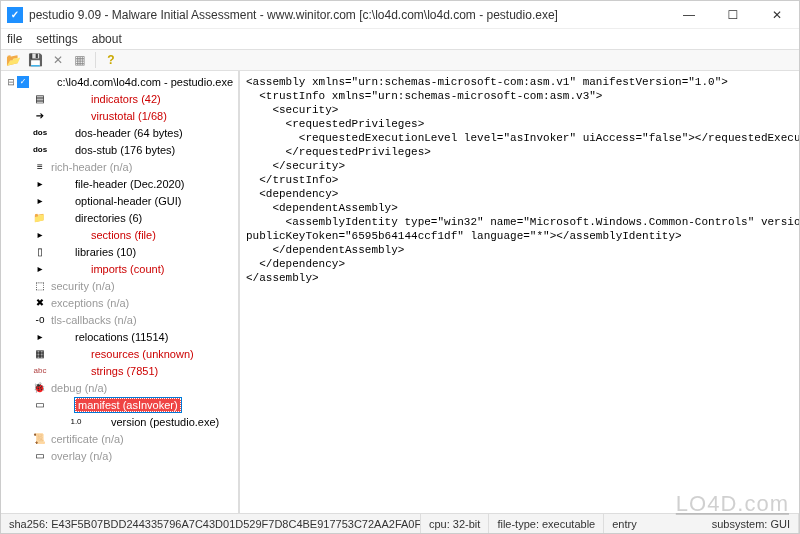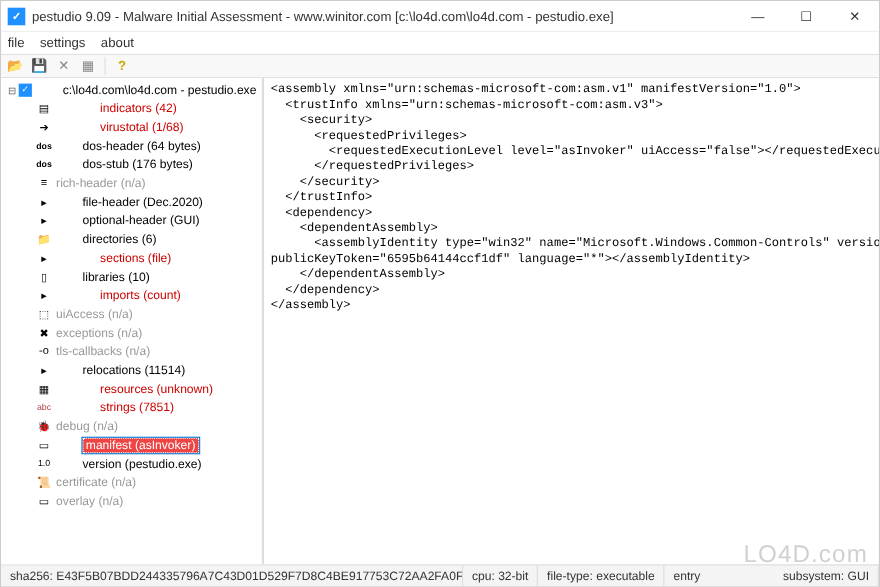--- a/index.html
+++ b/index.html
@@ -147,20 +147,21 @@
 
     .watermark {
       position: absolute;
       bottom: 16px; right: 10px;
       font-size: 22px;
       color: rgba(120,120,120,0.35);
       font-weight: 500;
       letter-spacing: 1px;
       pointer-events: none;
       font-family: Arial, sans-serif;
+      text-decoration: underline;
     }
   </style>
 </head>
 <body>
 
 <div class="titlebar">
   <div class="app-icon">✓</div>
   <div class="title">pestudio 9.09 - Malware Initial Assessment - www.winitor.com [c:\lo4d.com\lo4d.com - pestudio.exe]</div>
   <div class="win-btns">
     <div class="win-btn">—</div>
@@ -231,21 +232,21 @@
         <div class="tree-item l1">
           <span class="ticon">▯</span>
           <span class="tlabel c-black">libraries (10)</span>
         </div>
         <div class="tree-item l1">
           <span class="ticon">▸</span>
           <span class="tlabel c-red">imports (count)</span>
         </div>
         <div class="tree-item l1">
           <span class="ticon">⬚</span>
-          <span class="tlabel c-gray">uiAccess (n/a)</span>
+          <span class="tlabel c-gray">security (n/a)</span>
         </div>
         <div class="tree-item l1">
           <span class="ticon">✖</span>
           <span class="tlabel c-gray">exceptions (n/a)</span>
         </div>
         <div class="tree-item l1">
           <span class="ticon">-o</span>
           <span class="tlabel c-gray">tls-callbacks (n/a)</span>
         </div>
         <div class="tree-item l1">
@@ -262,21 +263,21 @@
         </div>
         <div class="tree-item l1">
           <span class="ticon">🐞</span>
           <span class="tlabel c-gray">debug (n/a)</span>
         </div>
         <div class="tree-item l1 selected">
           <span class="ticon">▭</span>
           <span class="tlabel c-black">manifest (asInvoker)</span>
         </div>
         <div class="tree-item l1">
-          <span class="ticon" style="font-size: 8px;">1.0</span>
+          <span class="ticon" style="font-size: 8px; margin-left: 36px;">1.0</span>
           <span class="tlabel c-black">version (pestudio.exe)</span>
         </div>
         <div class="tree-item l1">
           <span class="ticon">📜</span>
           <span class="tlabel c-gray">certificate (n/a)</span>
         </div>
         <div class="tree-item l1">
           <span class="ticon">▭</span>
           <span class="tlabel c-gray">overlay (n/a)</span>
         </div>

